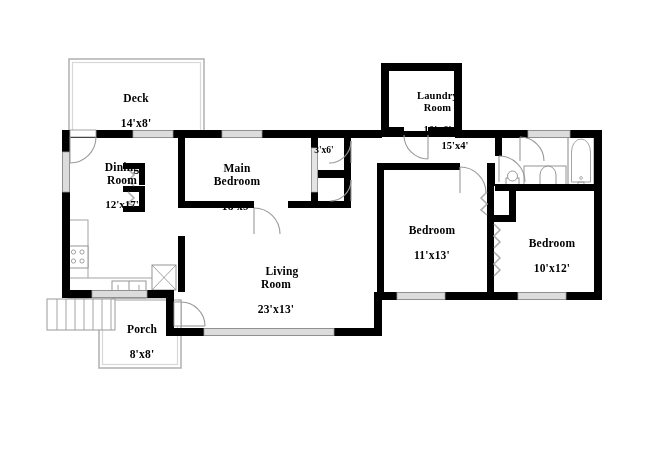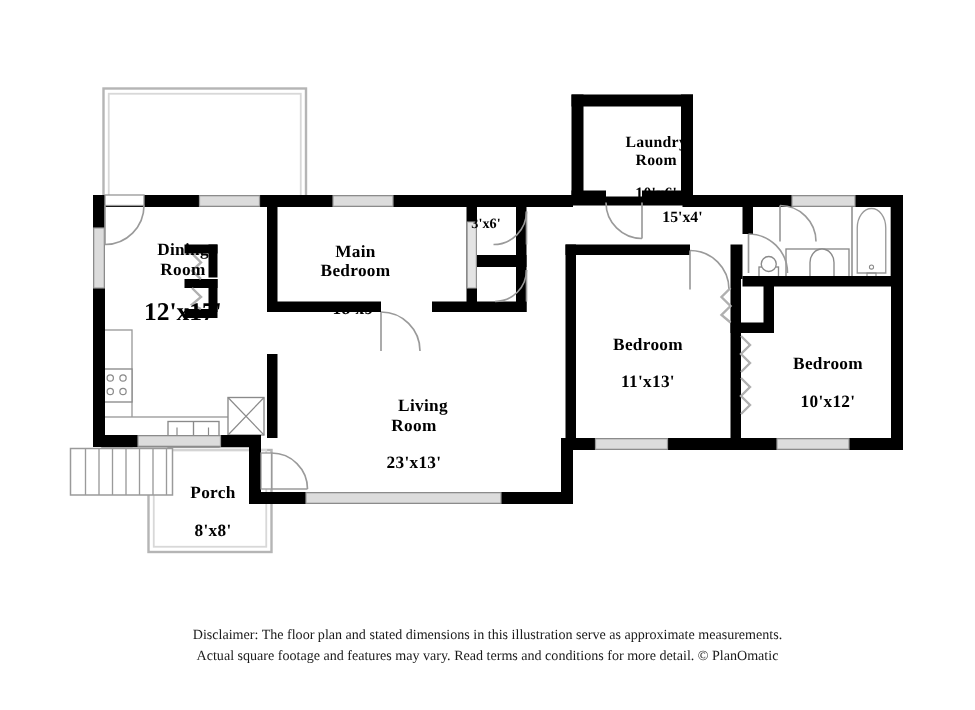--- a/index.html
+++ b/index.html
@@ -287,26 +287,30 @@
       <path d="M128 192 L134 198 L128 203 L134 206"></path>
 
       <path d="M487 192 L481 198 L487 204 L481 210 L487 215"></path>
 
       <path d="M494 224 L500 230 L494 236 L500 242 L494 248"></path>
       <path d="M494 252 L500 258 L494 264 L500 270 L494 276"></path>
     </g>
 
   </svg>
 
+  <div class="room-label" style="left:76px; top:80px; width:120px; font-size:11.5px;">
+    <span>Deck</span><br>
+    <span>14'x8'</span>
+  </div>
 
   <div class="room-label" style="left:72px; top:149px; width:100px; font-size:11.5px;">
     <span style="white-space:pre-line;">Dining
 Room</span>
   </div>
-  <div class="dim-label" style="left:72px; top:199px; width:100px; font-size:17px;">
+  <div class="dim-label" style="left:72px; top:199px; width:100px; font-size:11px;">
     <span>12'x17'</span>
   </div>
 
 
   <div class="room-label" style="left:187px; top:150px; width:100px; font-size:11.5px;">
     <span style="white-space:pre-line;">Main
 Bedroom</span><br>
     <span>18'x9'</span>
   </div>
 
@@ -338,18 +342,14 @@
     <span style="white-space:pre-line;margin-left:12px;">Living
 Room</span><br>
     <span>23'x13'</span>
   </div>
 
   <div class="room-label" style="left:102px; top:311px; width:80px; font-size:11.5px;">
     <span>Porch</span><br>
     <span>8'x8'</span>
   </div>
 
-  <div id="disclaimer">
-    <span class="line">Disclaimer: The floor plan and stated dimensions in this illustration serve as approximate measurements.</span>
-    <span class="line">Actual square footage and features may vary. Read terms and conditions for more detail. © PlanOmatic</span>
-  </div>
 
 </div>
 
 </body></html>

